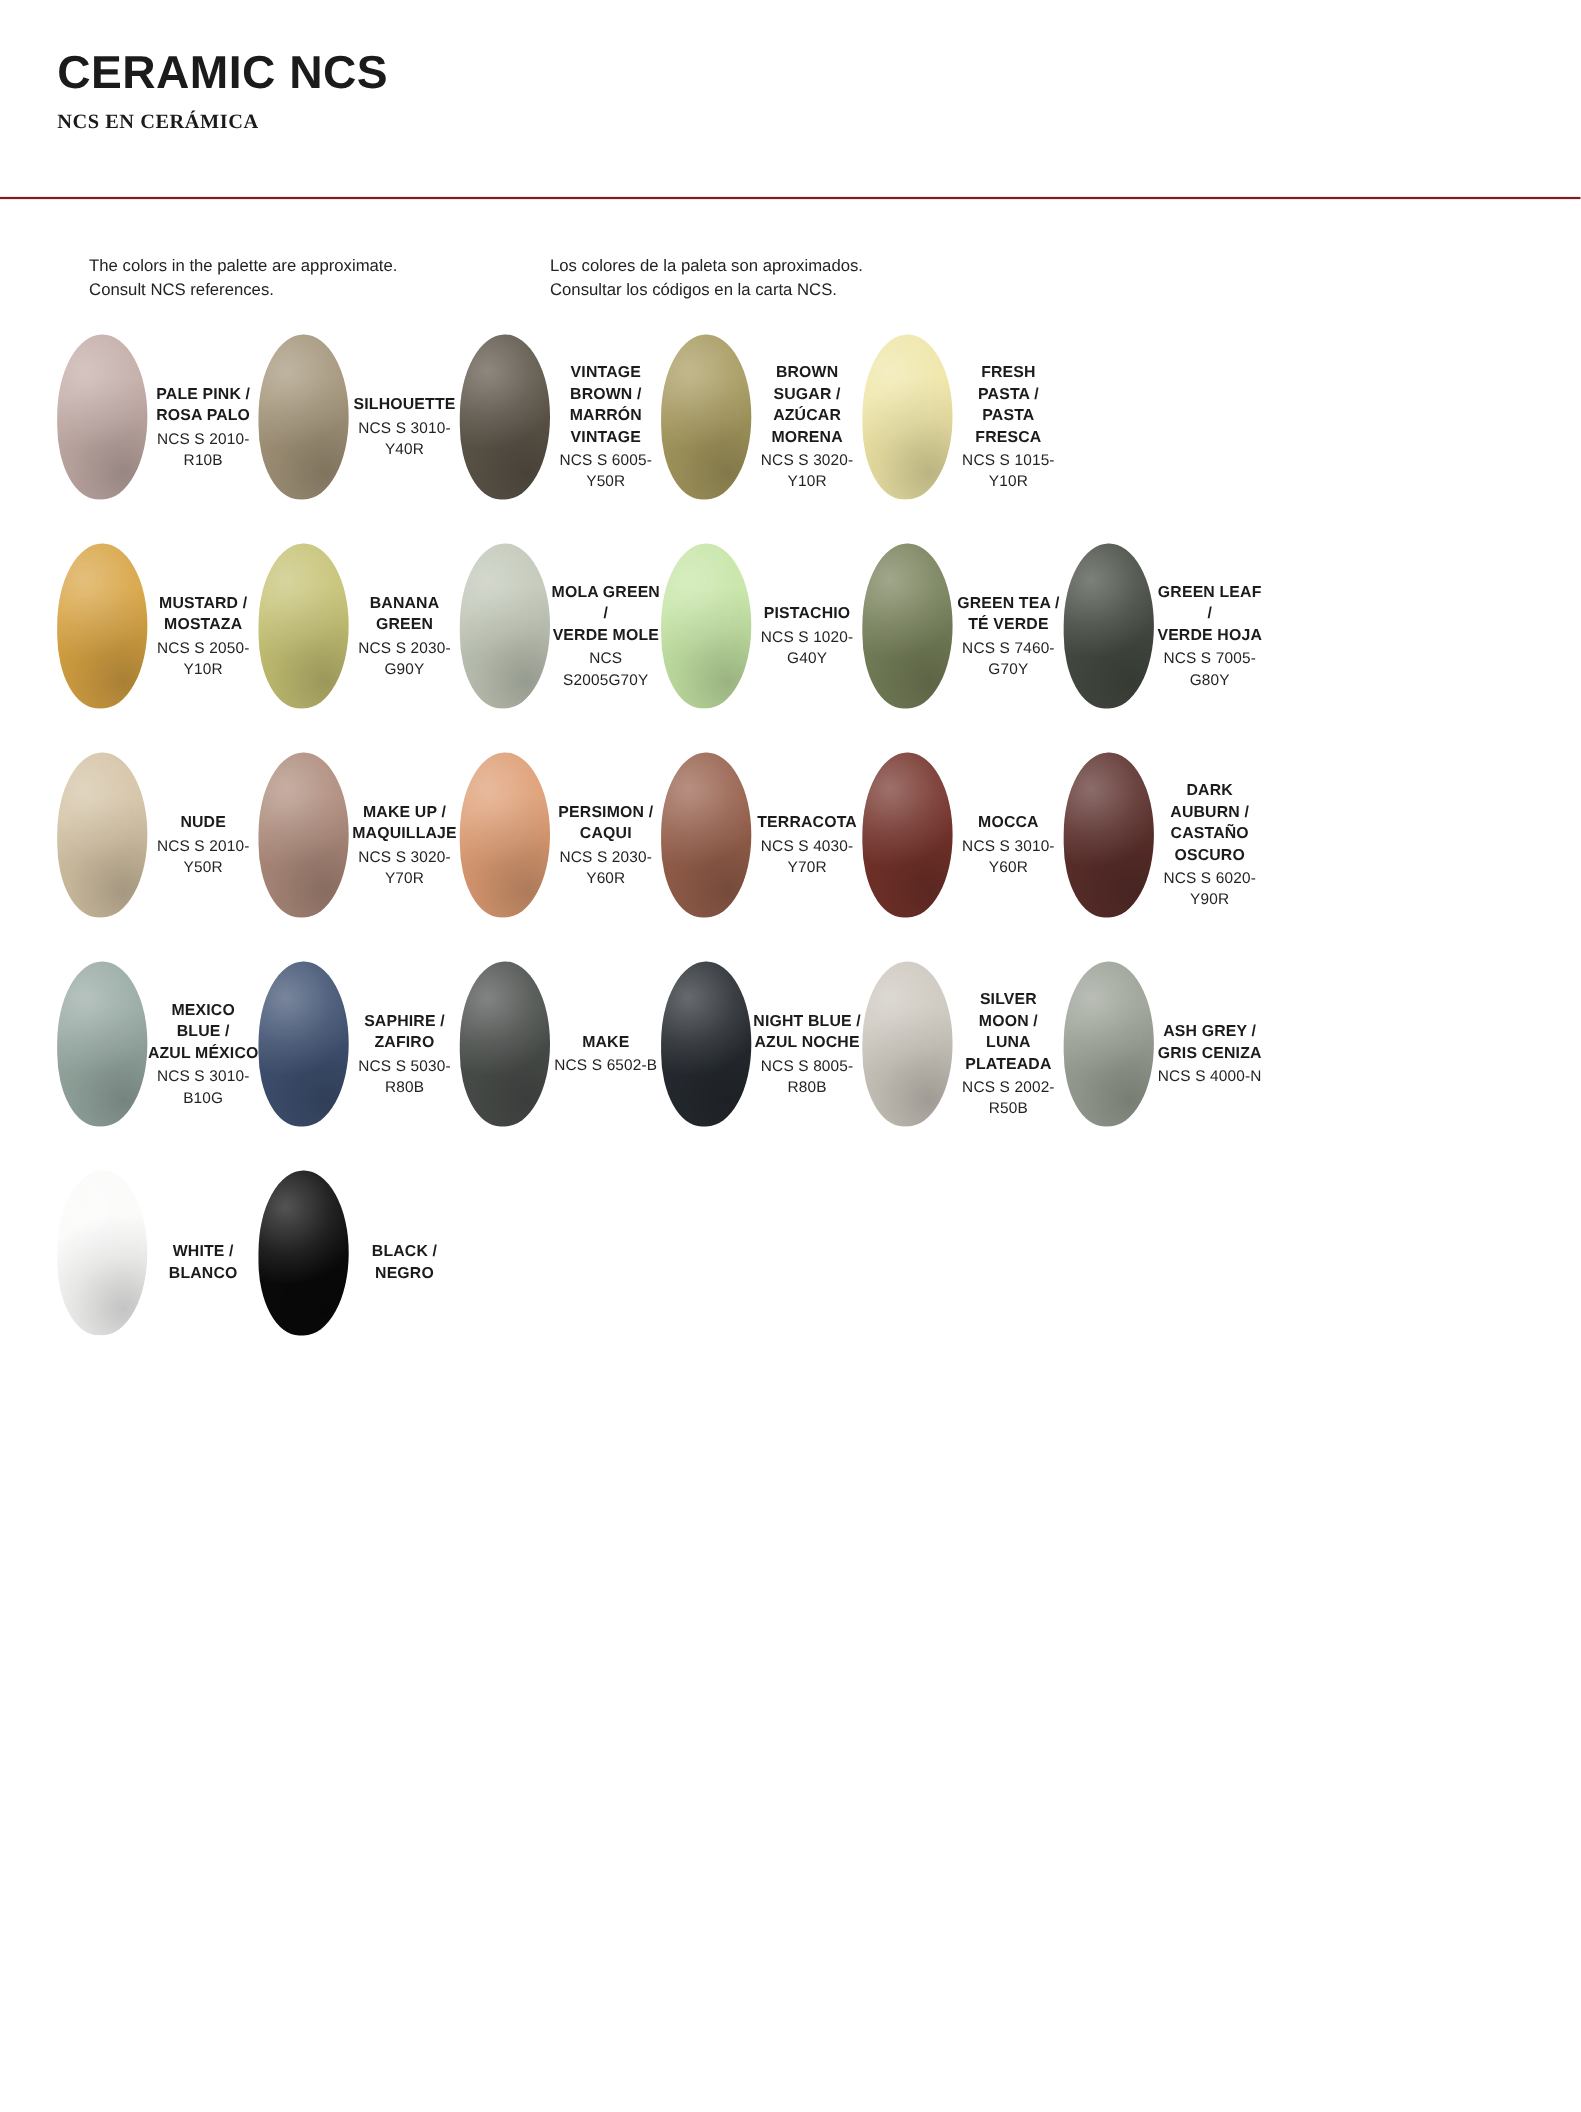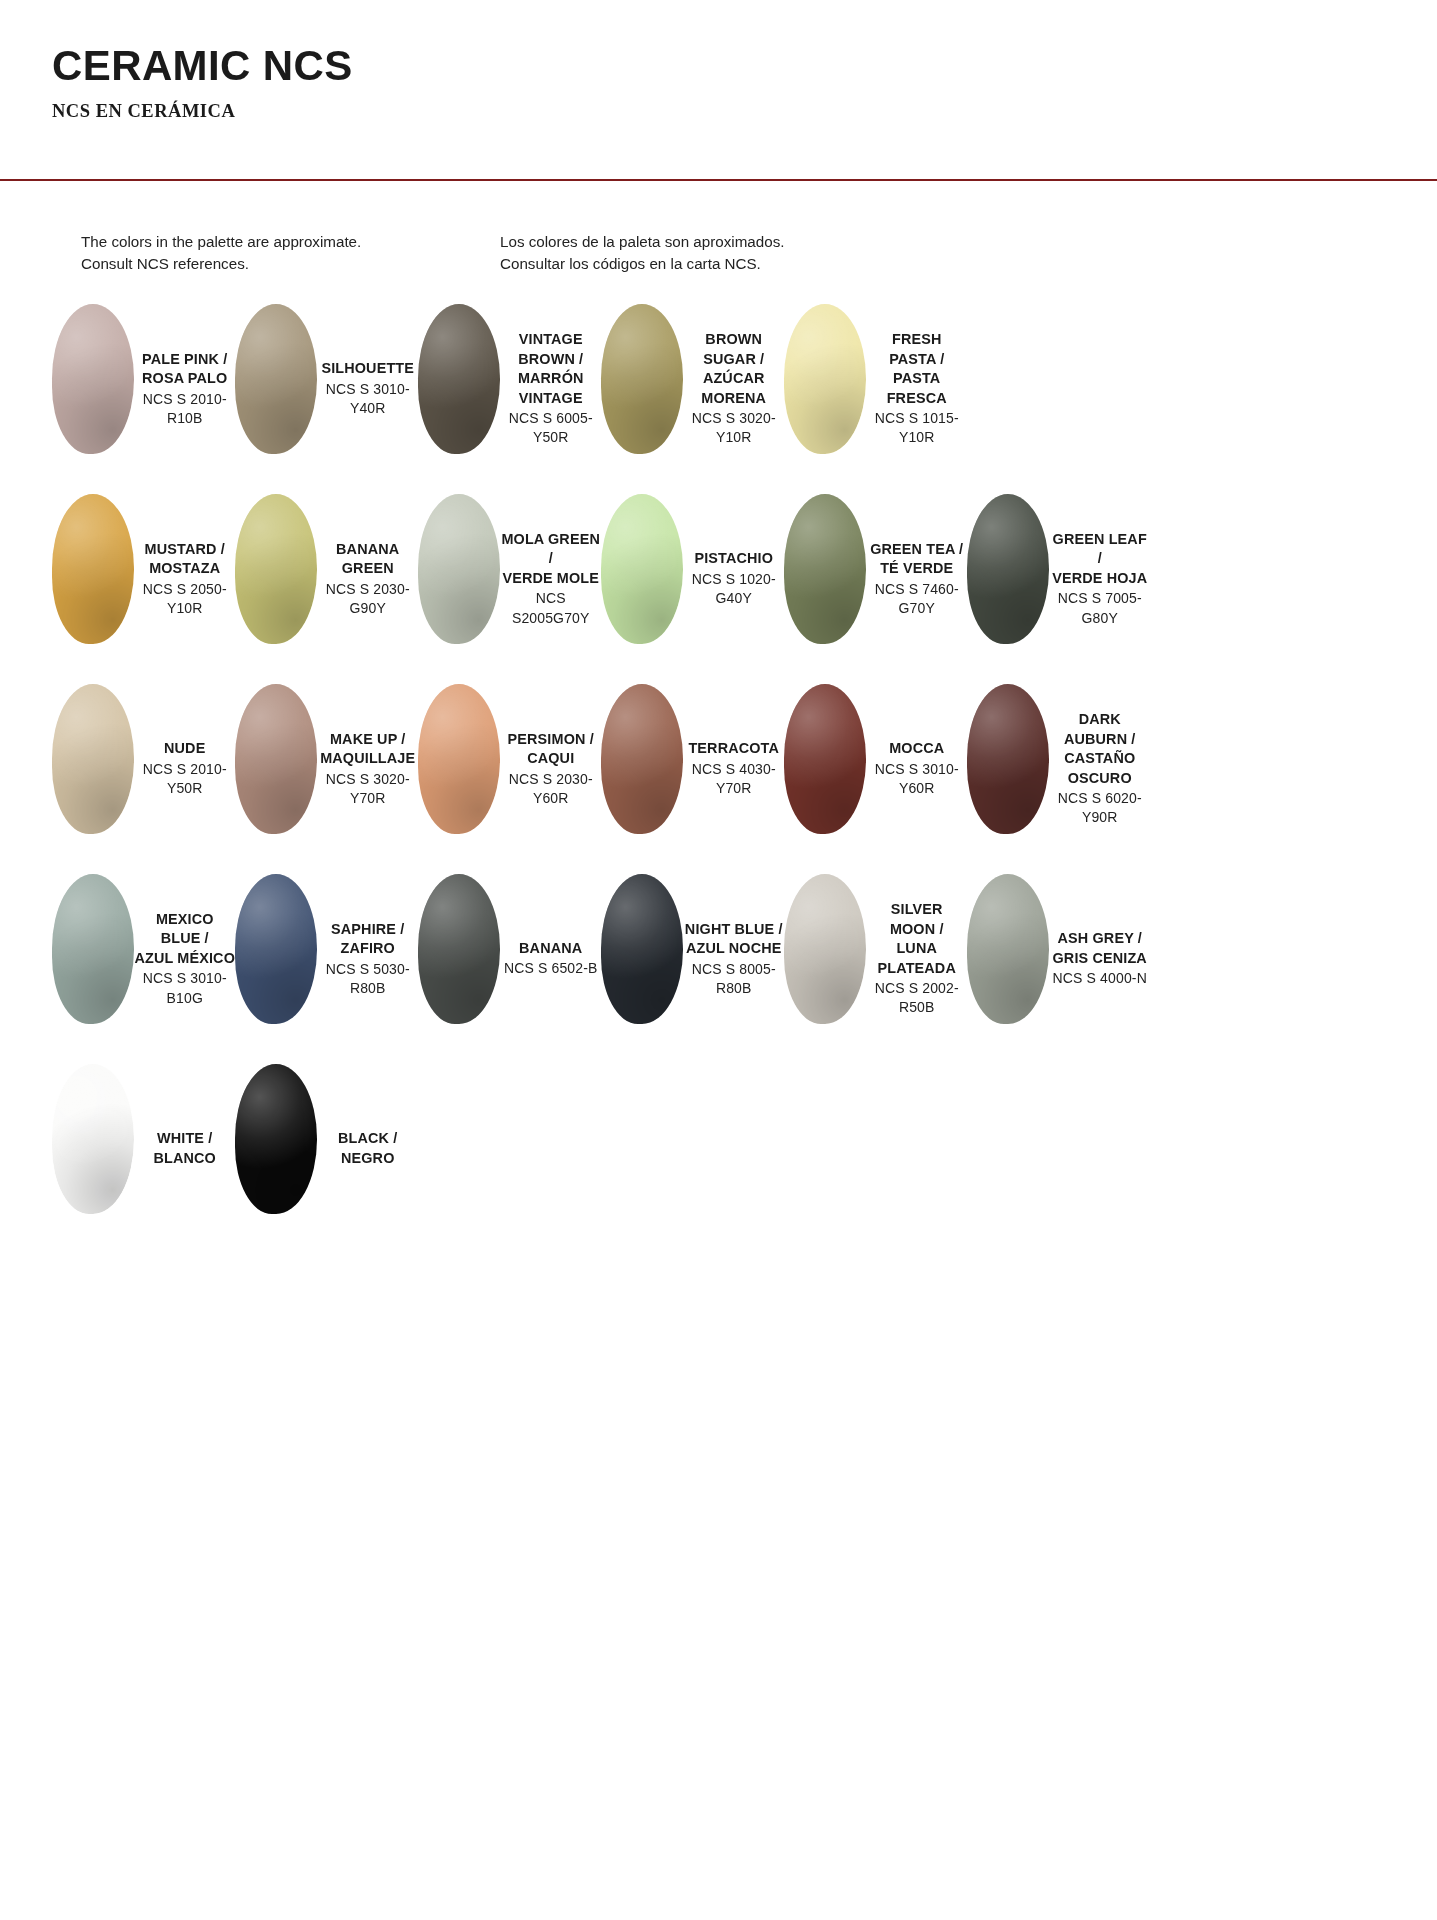--- a/index.html
+++ b/index.html
@@ -293,21 +293,21 @@
         <div class="swatch-blob" style="background: rgb(63, 81, 113);"></div>
         <div class="swatch-text">
           <div class="swatch-name">SAPHIRE /
 ZAFIRO</div>
           <div class="swatch-code">NCS S 5030-R80B</div>
         </div>
       </div>
       <div class="swatch-cell">
         <div class="swatch-blob" style="background: rgb(75, 79, 76);"></div>
         <div class="swatch-text">
-          <div class="swatch-name">BANANA</div>
+          <div class="swatch-name">MAKE</div>
           <div class="swatch-code">NCS S 6502-B</div>
         </div>
       </div>
       <div class="swatch-cell">
         <div class="swatch-blob" style="background: rgb(38, 43, 49);"></div>
         <div class="swatch-text">
           <div class="swatch-name">NIGHT BLUE /
 AZUL NOCHE</div>
           <div class="swatch-code">NCS S 8005-R80B</div>
         </div>

